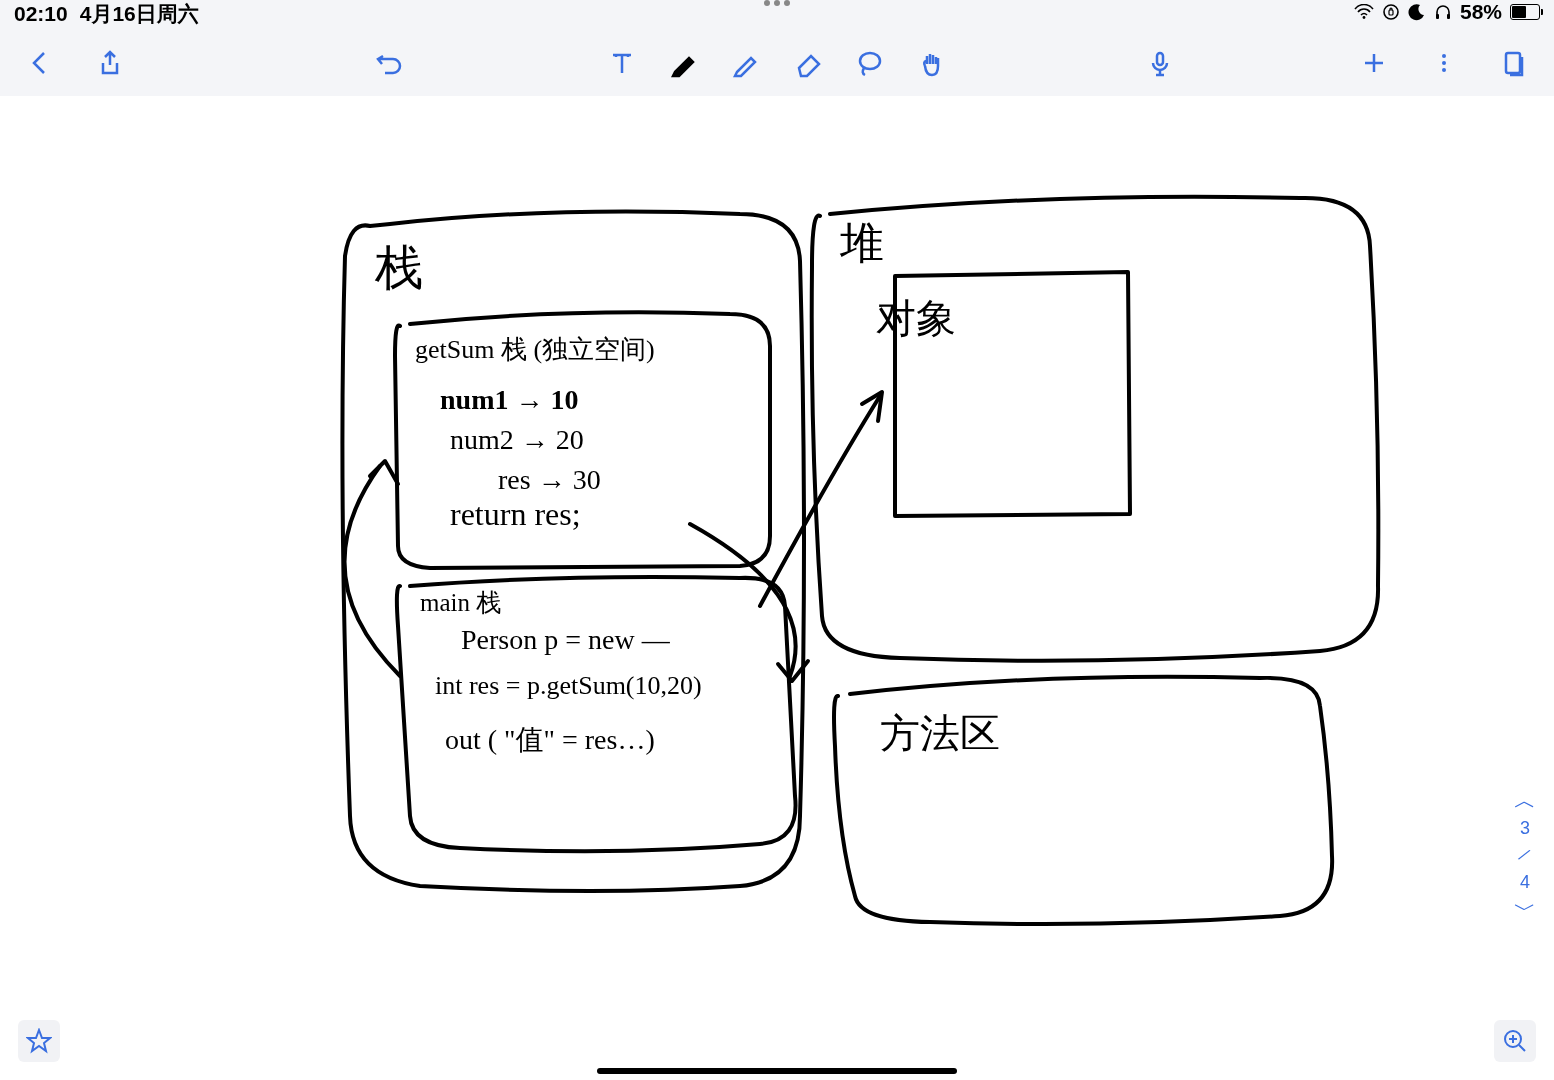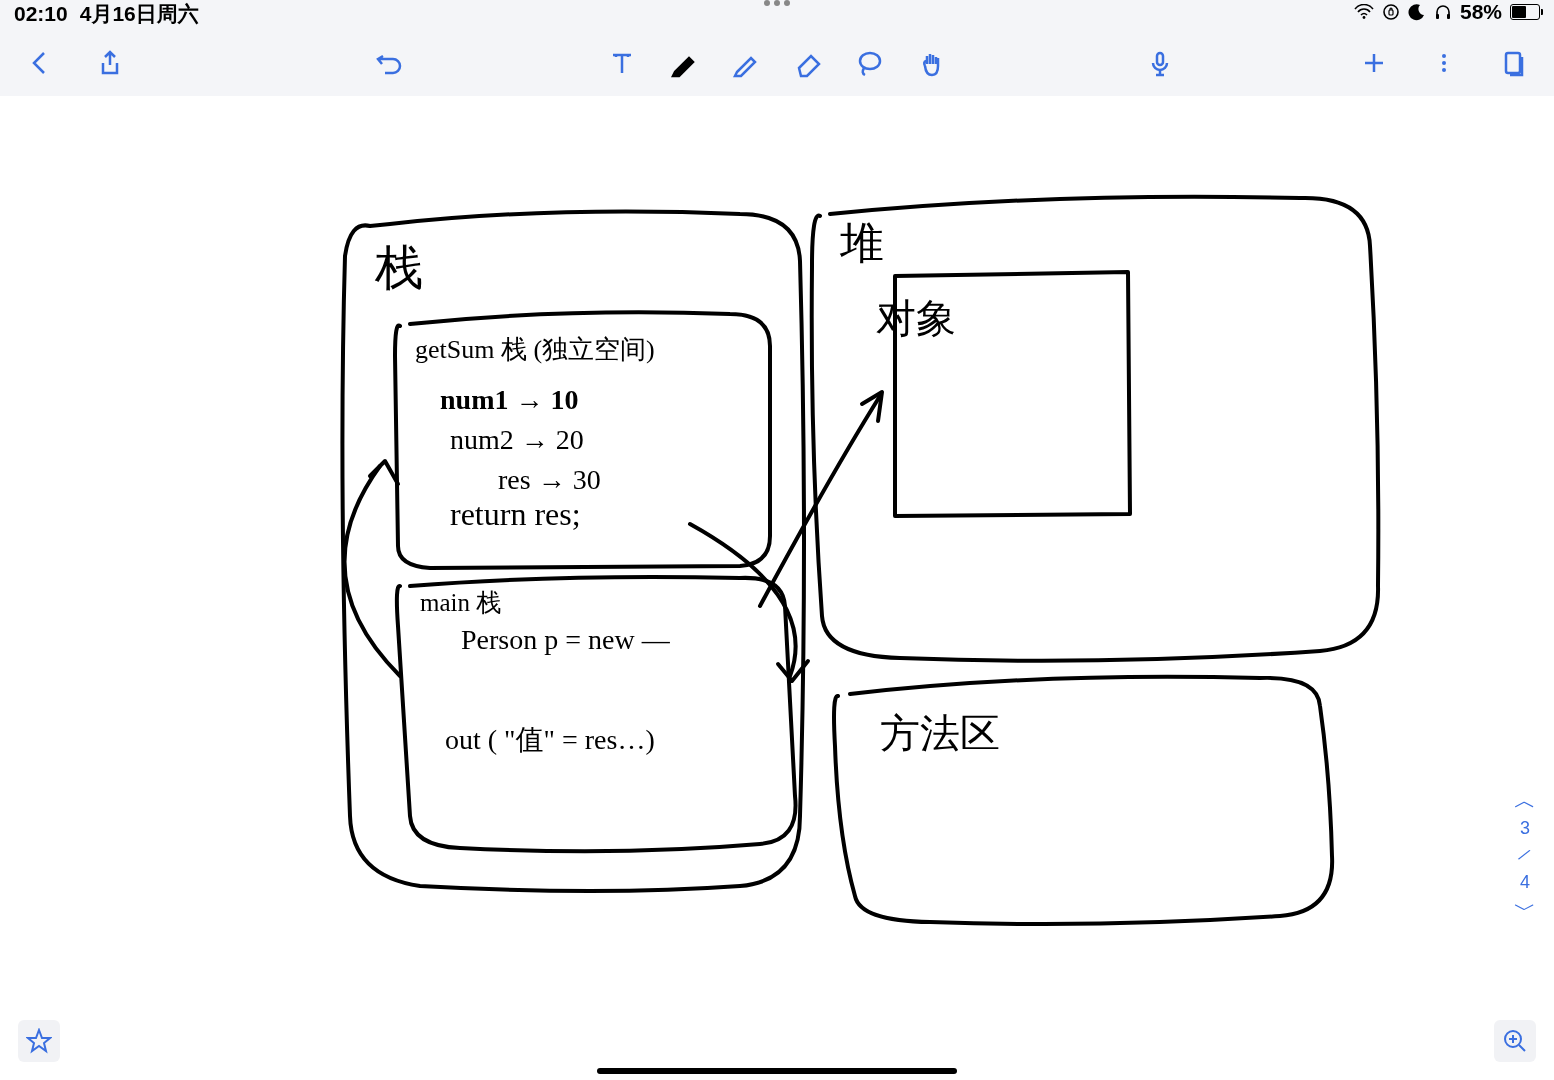--- a/index.html
+++ b/index.html
@@ -271,20 +271,21 @@
   </svg>
 
   <div class="hand" style="left:375px; top:140px; font-size:48px;">栈</div>
   <div class="hand" style="left:415px; top:236px; font-size:26px;">getSum 栈 (独立空间)</div>
   <div class="hand" style="left:440px; top:288px; font-size:28px;font-weight:bold;">num1 → 10</div>
   <div class="hand" style="left:450px; top:328px; font-size:28px;text-align:center;">num2 → 20</div>
   <div class="hand" style="left:450px; top:368px; font-size:28px;margin-left:48px;">res → 30</div>
   <div class="hand" style="left:450px; top:400px; font-size:32px;">return res;</div>
   <div class="hand" style="left:420px; top:490px; font-size:25px;">main 栈</div>
   <div class="hand" style="left:425px; top:528px; font-size:28px;margin-left:36px;">Person p = new —</div>
+  <div class="hand" style="left:435px; top:575px; font-size:26px;">int res = p.getSum(10,20)</div>
   <div class="hand" style="left:445px; top:625px; font-size:28px;">out ( "值" = res…)</div>
 
   <div class="hand" style="left:840px; top:118px; font-size:44px;">堆</div>
   <div class="hand" style="left:876px; top:195px; font-size:40px;">对象</div>
   <div class="hand" style="left:880px; top:610px; font-size:40px;">方法区</div>
 </div>
 
 <div class="page-nav">
   <div class="chev">︿</div>
   <div>3</div>

